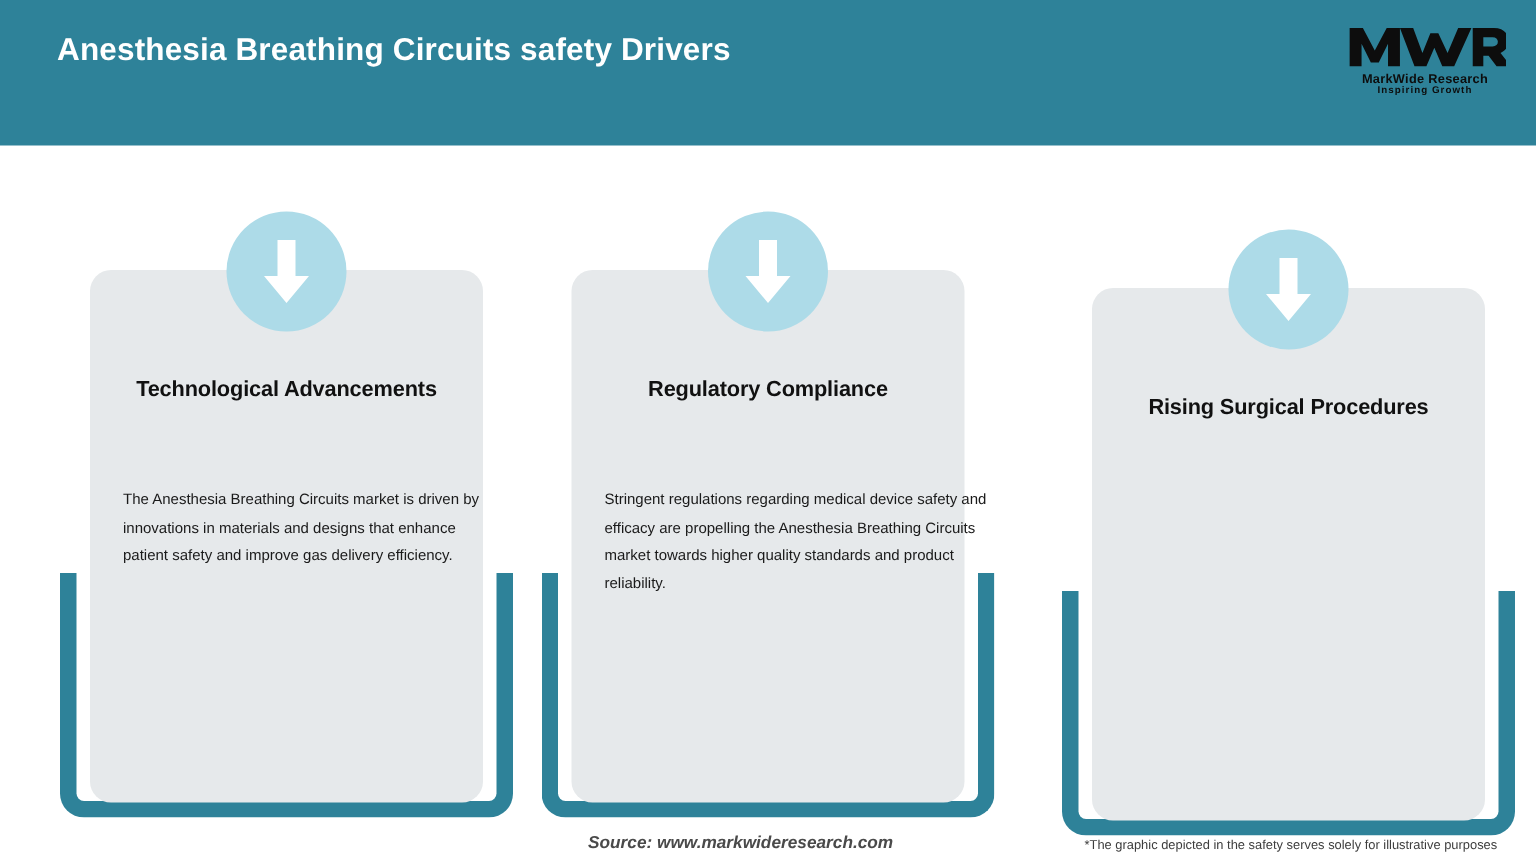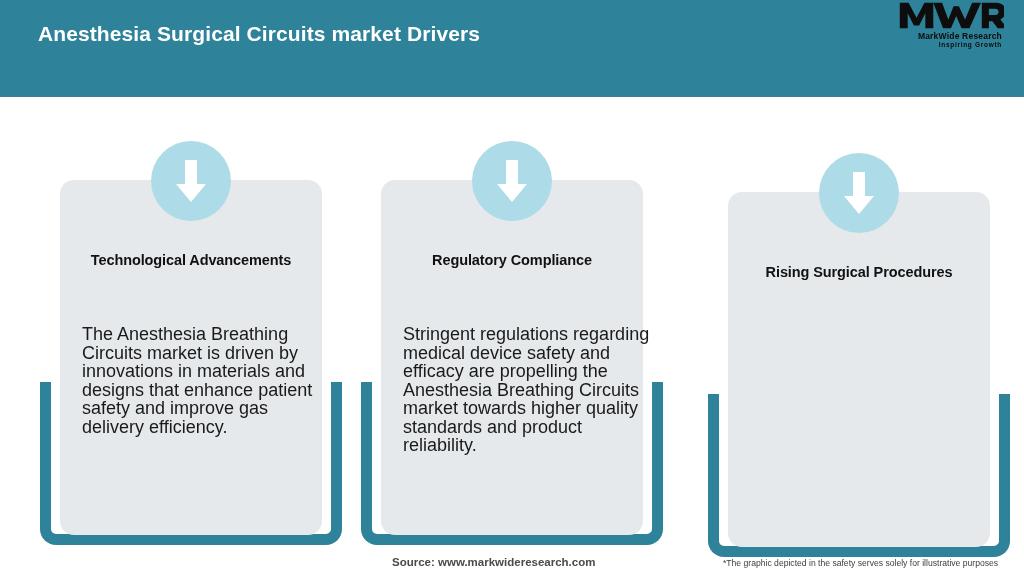--- a/index.html
+++ b/index.html
@@ -33,24 +33,24 @@
     font-weight: bold;
     color: #ffffff;
     letter-spacing: 0.1px;
     white-space: nowrap;
   }
 
   
   .logo {
     position: absolute;
     right: 22px;
-    top: 0;
+    top: 16px;
     width: 104px;
     height: 56px;
-    text-align: right;
+    text-align: center;
   }
   .logo-mark {
     height: 30px;
     display: block;
     margin: 0 auto;
   }
   .logo-name {
     display: block;
     font-size: 8.5px;
     font-weight: bold;
@@ -137,51 +137,52 @@
     font-weight: bold;
     color: #111111;
     letter-spacing: -0.1px;
   }
 
   .card-body {
     position: absolute;
     left: 42px;
     top: 228px;
     width: 252px;
-    font-size: 18px;
+    font-size: 10px;
     line-height: 18.5px;
     color: #1a1a1a;
   }
   .card-wrap.c1 .card-body { width: 256px; }
   .card-wrap.c2 .card-body { width: 268px; }
 
   
   .footer-source {
     position: absolute;
     left: 392px;
     top: 556px;
     font-size: 11.5px;
     font-weight: bold;
     color: #4a4a4a;
     white-space: nowrap;
+    font-style: italic;
   }
   .footer-note {
     position: absolute;
     left: 723px;
     top: 558px;
     font-size: 8.6px;
     color: #3d3d3d;
     white-space: nowrap;
   }
 </style>
 </head>
 <body>
 
 <div class="header">
-  <div class="header-title">Anesthesia Surgical Circuits market Drivers</div>
+  <div class="header-title">Anesthesia Breathing Circuits safety Drivers</div>
 
   <div class="logo">
     <svg class="logo-mark" viewBox="0 0 120 34">
       <g fill="#0d0d0d">
 
         <polygon points="2,32 2,3 12,3 21,20 30,3 40,3 40,32 31,32 31,15 24,29 18,29 11,15 11,32"></polygon>
 
         <polygon points="40,3 50,3 57,22 63,7 69,7 76,22 84,3 94,3 81,32 72,32 66,18 60,32 51,32"></polygon>
 
         <path d="M95,3 h16 c7,0 11,4 11,10 c0,4 -2,7 -6,9 l8,10 h-11 l-6,-8 h-4 v8 h-8 z M103,10 v7 h7 c2.5,0 4,-1.4 4,-3.5 c0,-2.1 -1.5,-3.5 -4,-3.5 z"></path>

